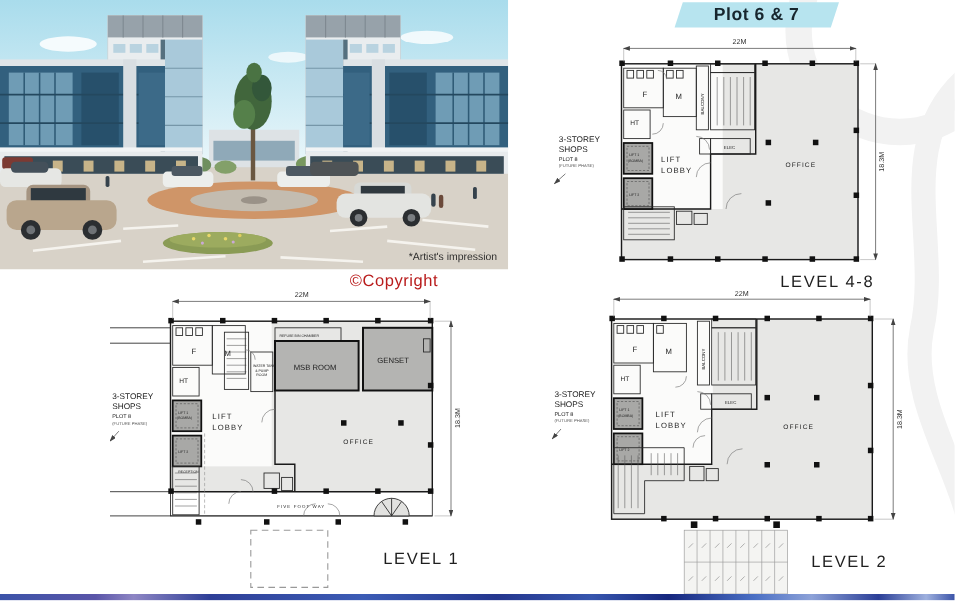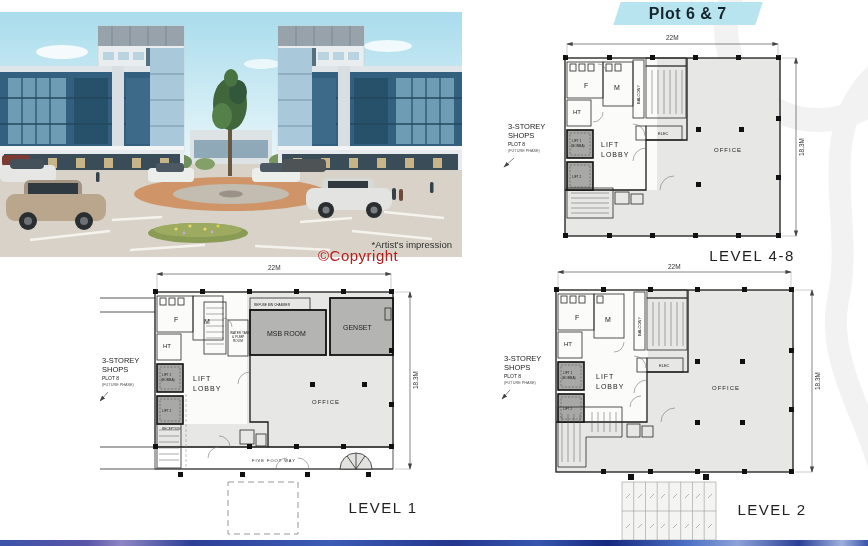--- a/index.html
+++ b/index.html
@@ -1,19 +1,19 @@
 <!DOCTYPE html>
 <html><head>
 <meta charset="utf-8">
 <style>
   html,body{margin:0;padding:0;background:#ffffff;}
   .page{position:relative;width:868px;height:546px;background:#fff;overflow:hidden;
         font-family:"Liberation Sans",sans-serif;}
   .bg-swoosh{position:absolute;left:0;top:0;z-index:0;}
-  .render-wrap{position:absolute;left:0;top:12px;width:537px;height:245px;z-index:1;}
+  .render-wrap{position:absolute;left:0;top:0;width:537px;height:245px;z-index:1;}
   .banner{position:absolute;left:617px;top:2px;width:142px;height:23px;z-index:3;
           background:#b7e4ef;transform:skewX(-18deg);display:flex;align-items:center;justify-content:center;}
   .banner-label{transform:skewX(18deg);font-size:16px;font-weight:bold;color:#17262e;letter-spacing:.5px;}
   .plan{position:absolute;z-index:2;}
   .plan-l48{left:500px;top:30px;}
   .plan-l1{left:100px;top:262px;}
   .plan-l2{left:500px;top:262px;}
   .watermark1{position:absolute;left:318px;top:247px;z-index:5;color:#b91c1c;
               font-size:15px;letter-spacing:.5px;pointer-events:none;}
   .watermark2{position:absolute;left:293px;top:258px;z-index:5;color:#c8c8c8;opacity:.85;

